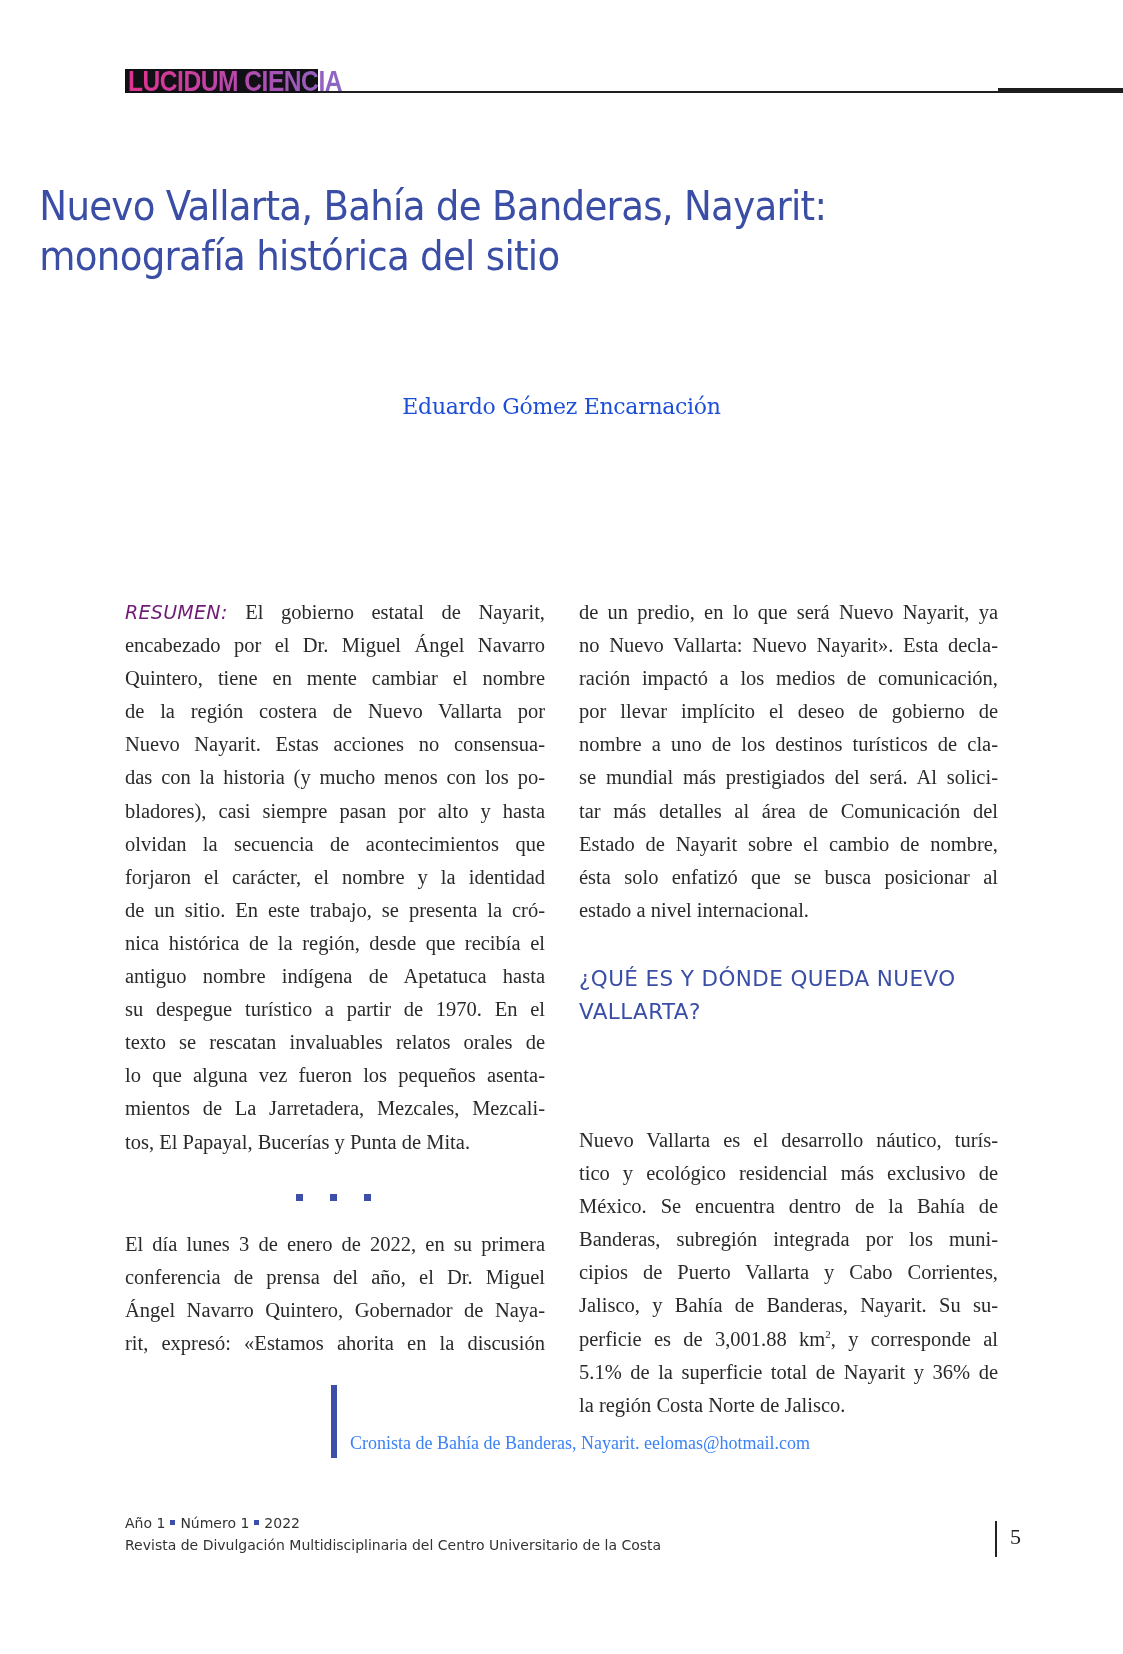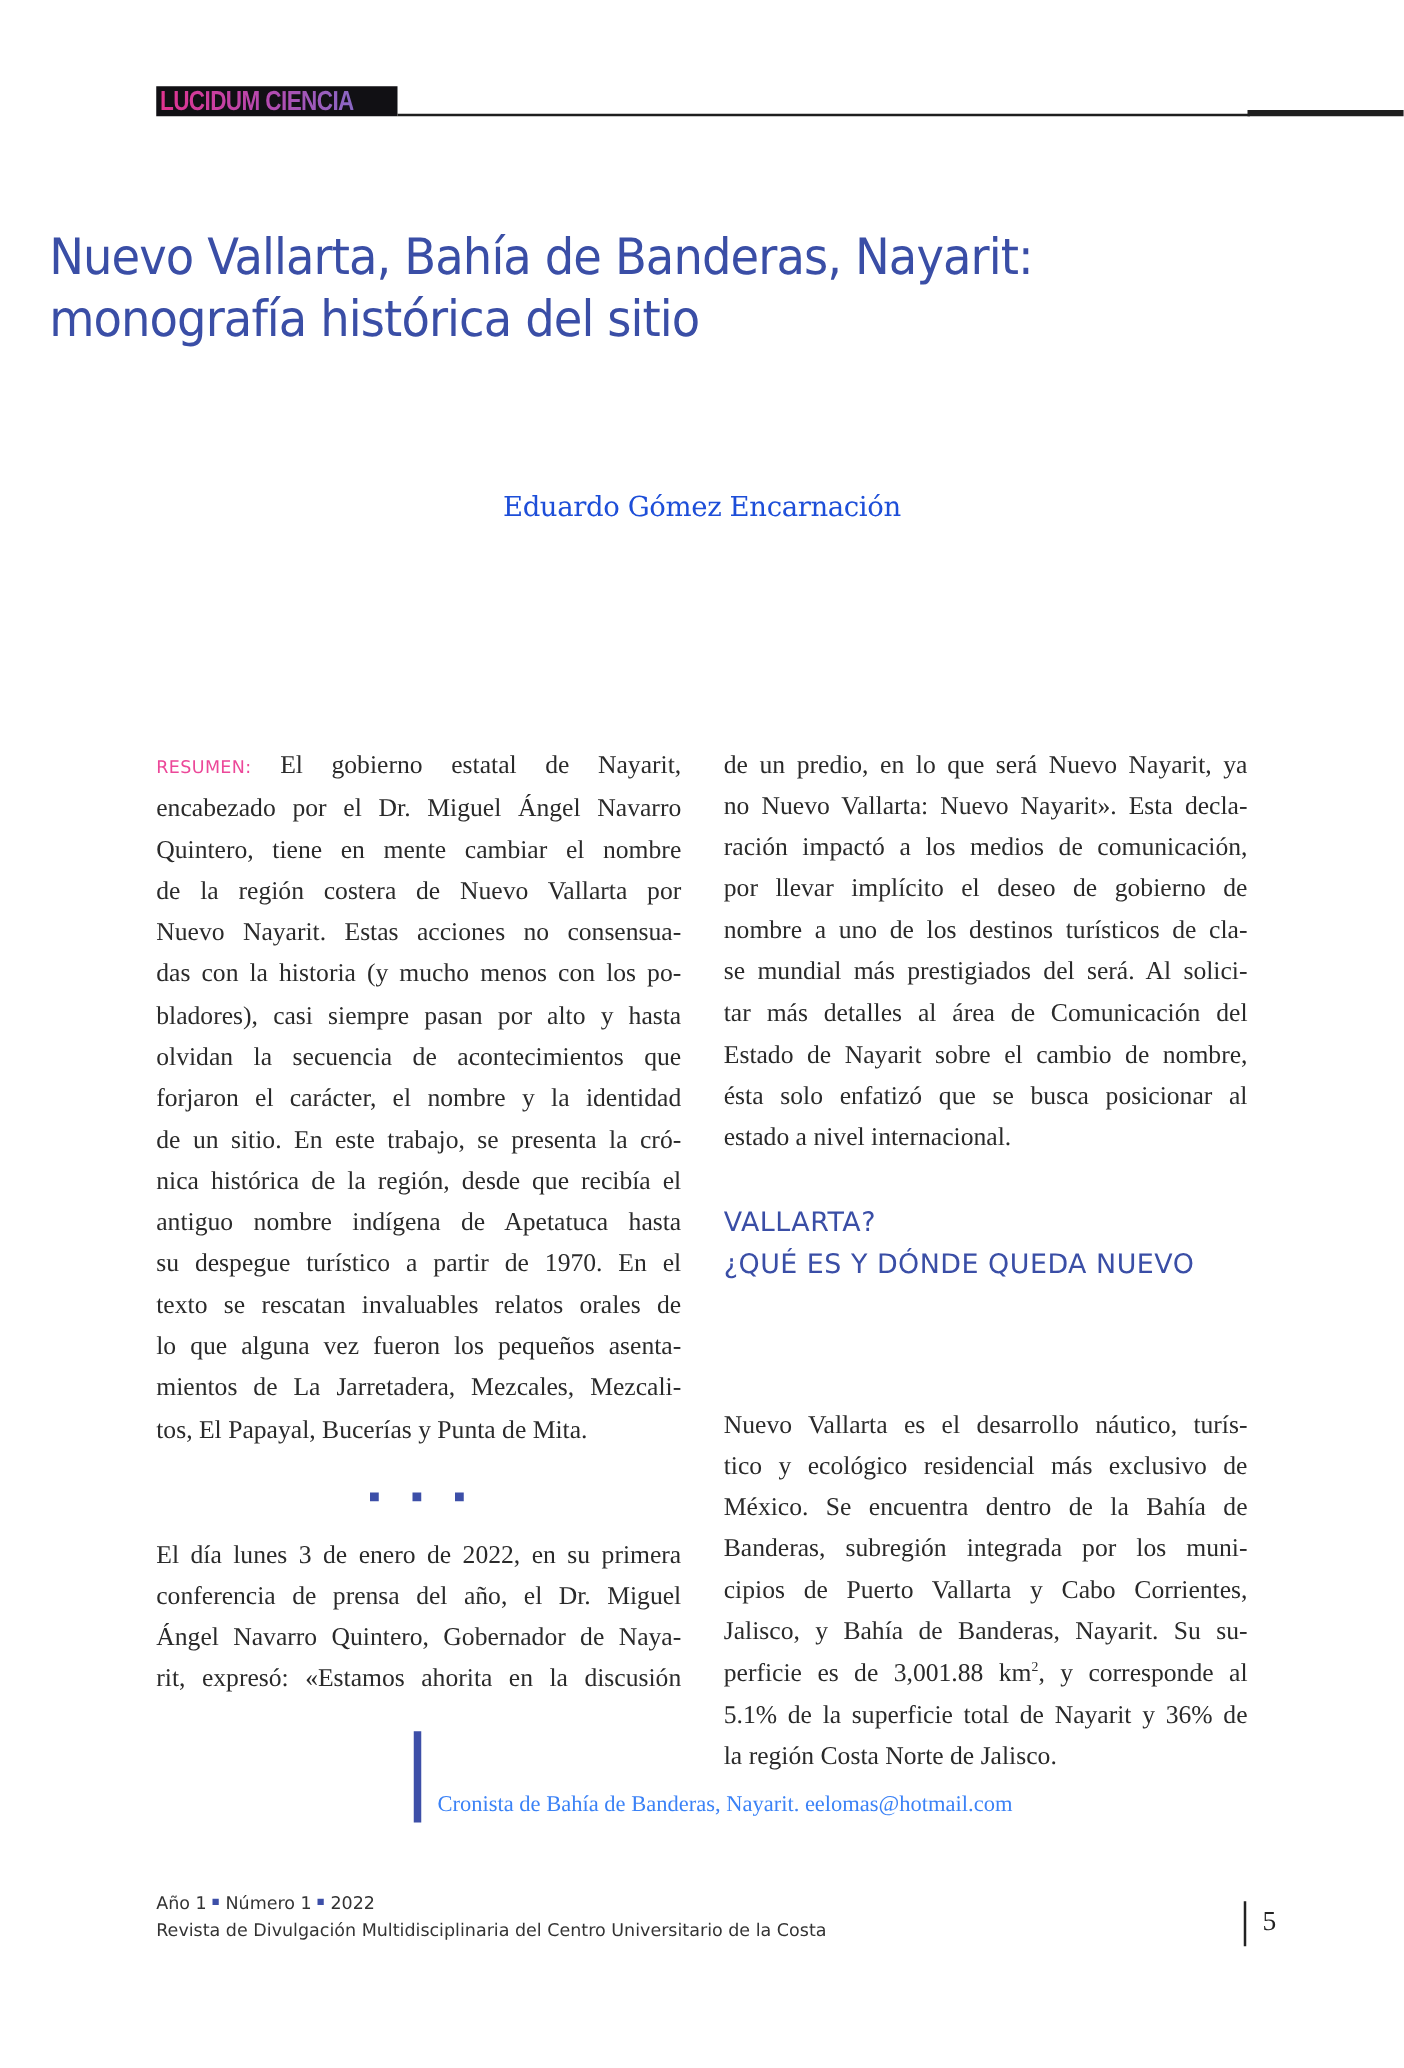--- a/index.html
+++ b/index.html
@@ -4,21 +4,21 @@
 <style>
   html, body { margin: 0; padding: 0; background: #ffffff; }
   body { width: 1123px; height: 1654px; position: relative; overflow: hidden; }
   .abs { position: absolute; }
 
   
   .brand {
     left: 125px; top: 69px; height: 24px; width: 193px;
     background: #111014;
     font-family: "Liberation Sans", sans-serif;
-    font-weight: bold; font-size: 22px; line-height: 24px;
+    font-weight: bold; font-size: 30px; line-height: 24px;
     letter-spacing: -0.6px;
     padding-left: 3px; box-sizing: border-box;
     transform-origin: left center;
   }
   .brand span {
     background: linear-gradient(90deg, #e0338f 0%, #b54ab0 55%, #8a67c4 100%);
     -webkit-background-clip: text; background-clip: text;
     color: transparent;
     display: inline-block; transform: scaleX(0.82); transform-origin: left center;
     white-space: nowrap;
@@ -45,22 +45,23 @@
   .col {
     font-family: "Liberation Serif", serif;
     font-size: 20.5px; line-height: 33.1px; color: #2a2a2a;
     text-align: justify;
   }
   .col-left { left: 125px; top: 596px; width: 420px; }
   .col-right { left: 579px; top: 596px; width: 419px; }
   .line { display: block; white-space: nowrap; text-align-last: justify; text-align: justify; }
   .line.last { text-align-last: left; }
   .resumen-label {
-    font-family: "DejaVu Sans", sans-serif; color: #ec4899; font-size: 14px;
+    font-family: "DejaVu Sans", sans-serif; color: #701a75; font-size: 19px;
     letter-spacing: 0.3px;
+    font-style: italic;
   }
   .dots { left: 296px; top: 1194px; width: 80px; height: 8px; }
   .dot { position: absolute; top: 0; width: 7px; height: 7px; background: #3d4fa8; }
 
   .section-heading {
     left: 579px; top: 962px; width: 419px;
     font-family: "DejaVu Sans", sans-serif; color: #3a4ea6;
     font-size: 21.5px; line-height: 33px; letter-spacing: 0.4px;
   }
 
@@ -139,22 +140,22 @@
   <span class="line">por llevar implícito el deseo de gobierno de</span>
   <span class="line">nombre a uno de los destinos turísticos de cla-</span>
   <span class="line">se mundial más prestigiados del será. Al solici-</span>
   <span class="line">tar más detalles al área de Comunicación del</span>
   <span class="line">Estado de Nayarit sobre el cambio de nombre,</span>
   <span class="line">ésta solo enfatizó que se busca posicionar al</span>
   <span class="line last">estado a nivel internacional.</span>
 </div>
 
 <div class="abs section-heading">
+  <div>¿QUÉ ES Y DÓNDE QUEDA NUEVO</div>
   <div>VALLARTA?</div>
-  <div>¿QUÉ ES Y DÓNDE QUEDA NUEVO</div>
 </div>
 
 <div class="abs col col-right" style="top:1124px">
   <span class="line">Nuevo Vallarta es el desarrollo náutico, turís-</span>
   <span class="line">tico y ecológico residencial más exclusivo de</span>
   <span class="line">México. Se encuentra dentro de la Bahía de</span>
   <span class="line">Banderas, subregión integrada por los muni-</span>
   <span class="line">cipios de Puerto Vallarta y Cabo Corrientes,</span>
   <span class="line">Jalisco, y Bahía de Banderas, Nayarit. Su su-</span>
   <span class="line"><span>perficie es de 3,001.88 km</span><sup>2</sup><span>, y corresponde al</span></span>

